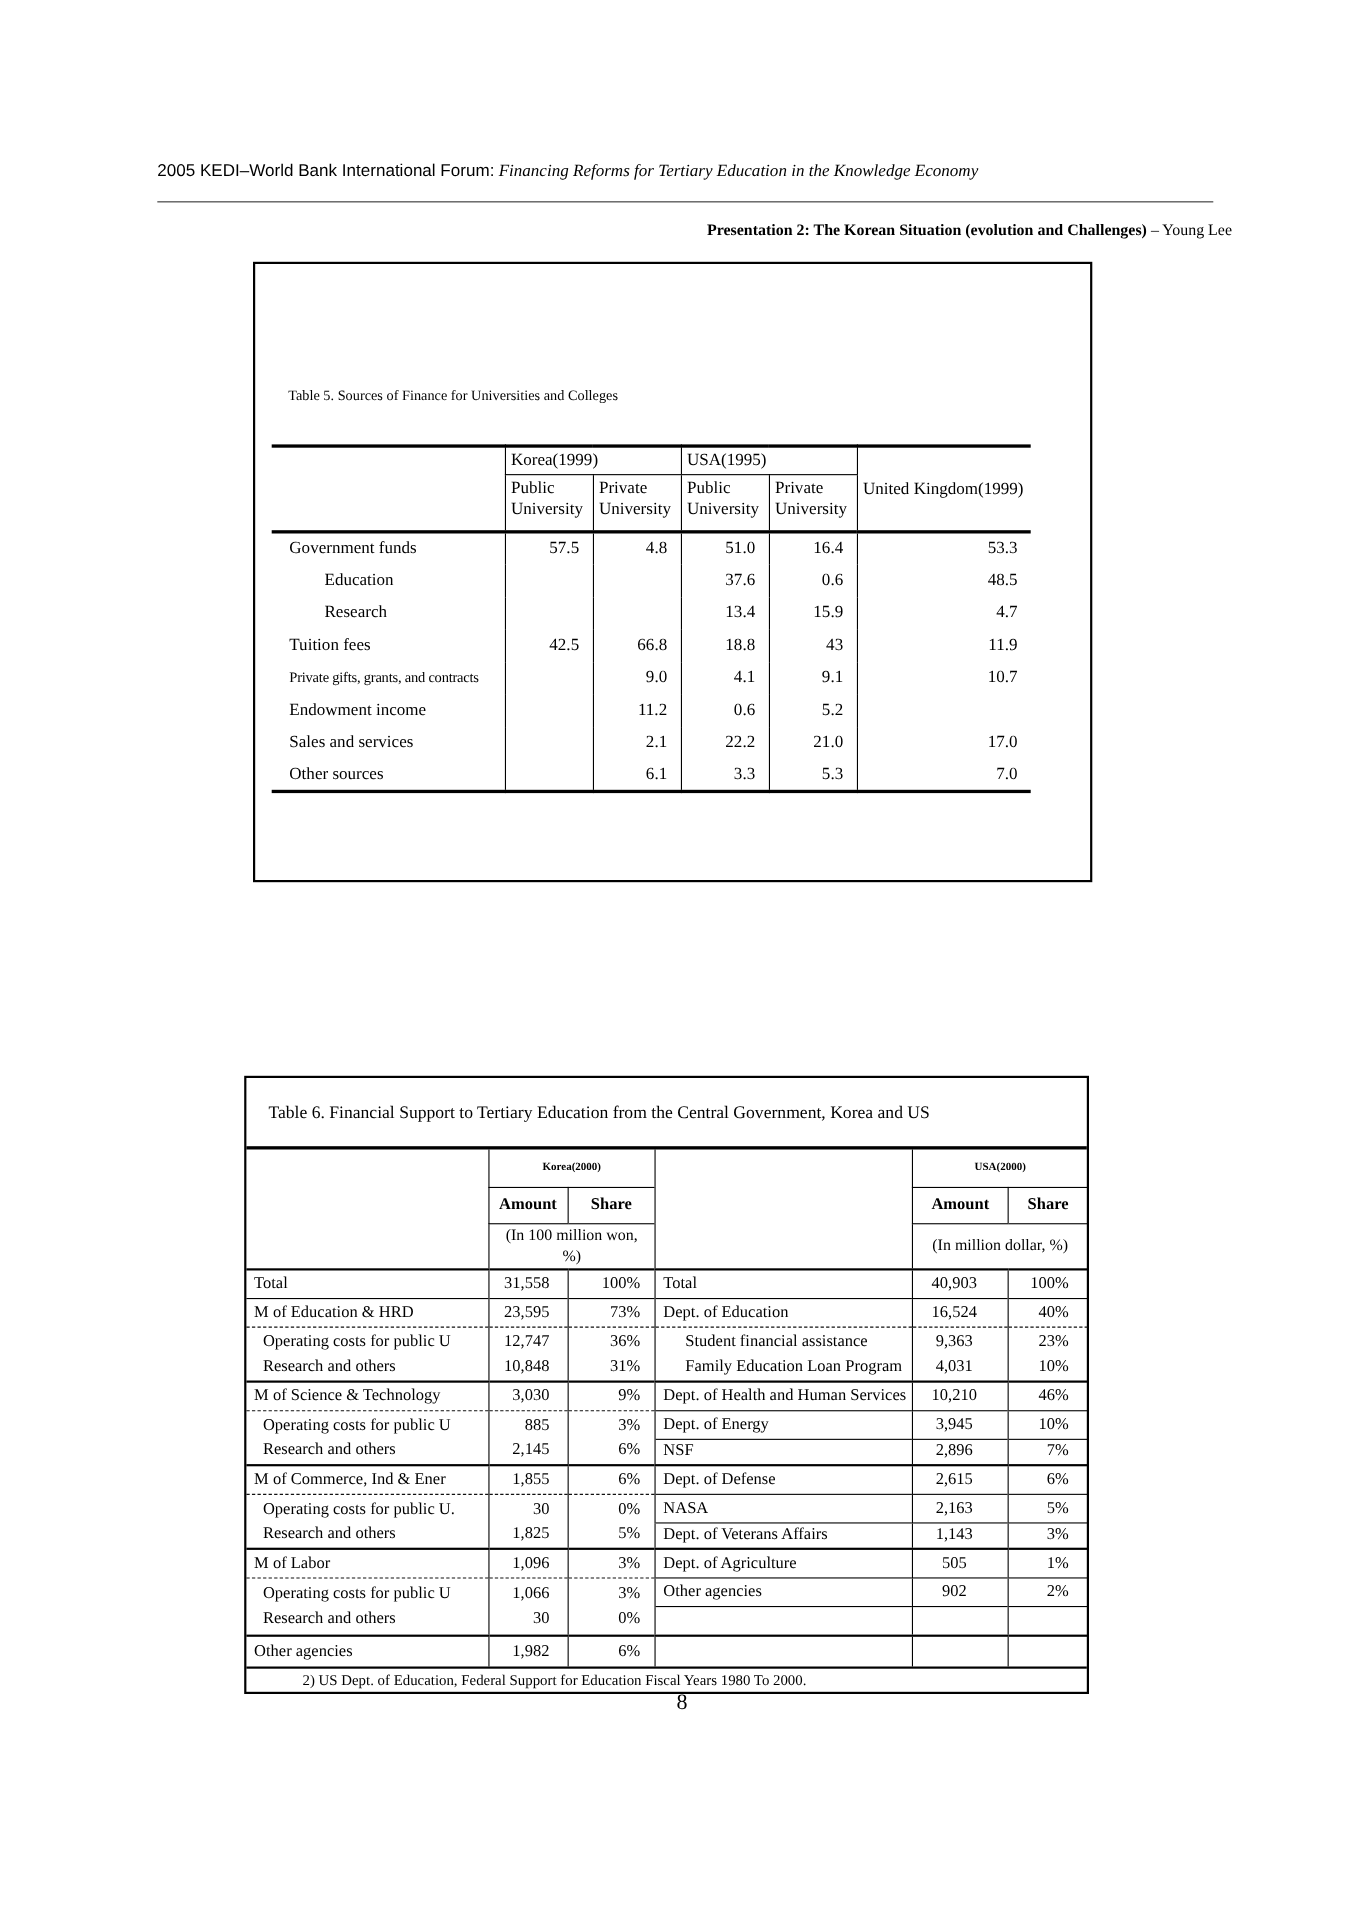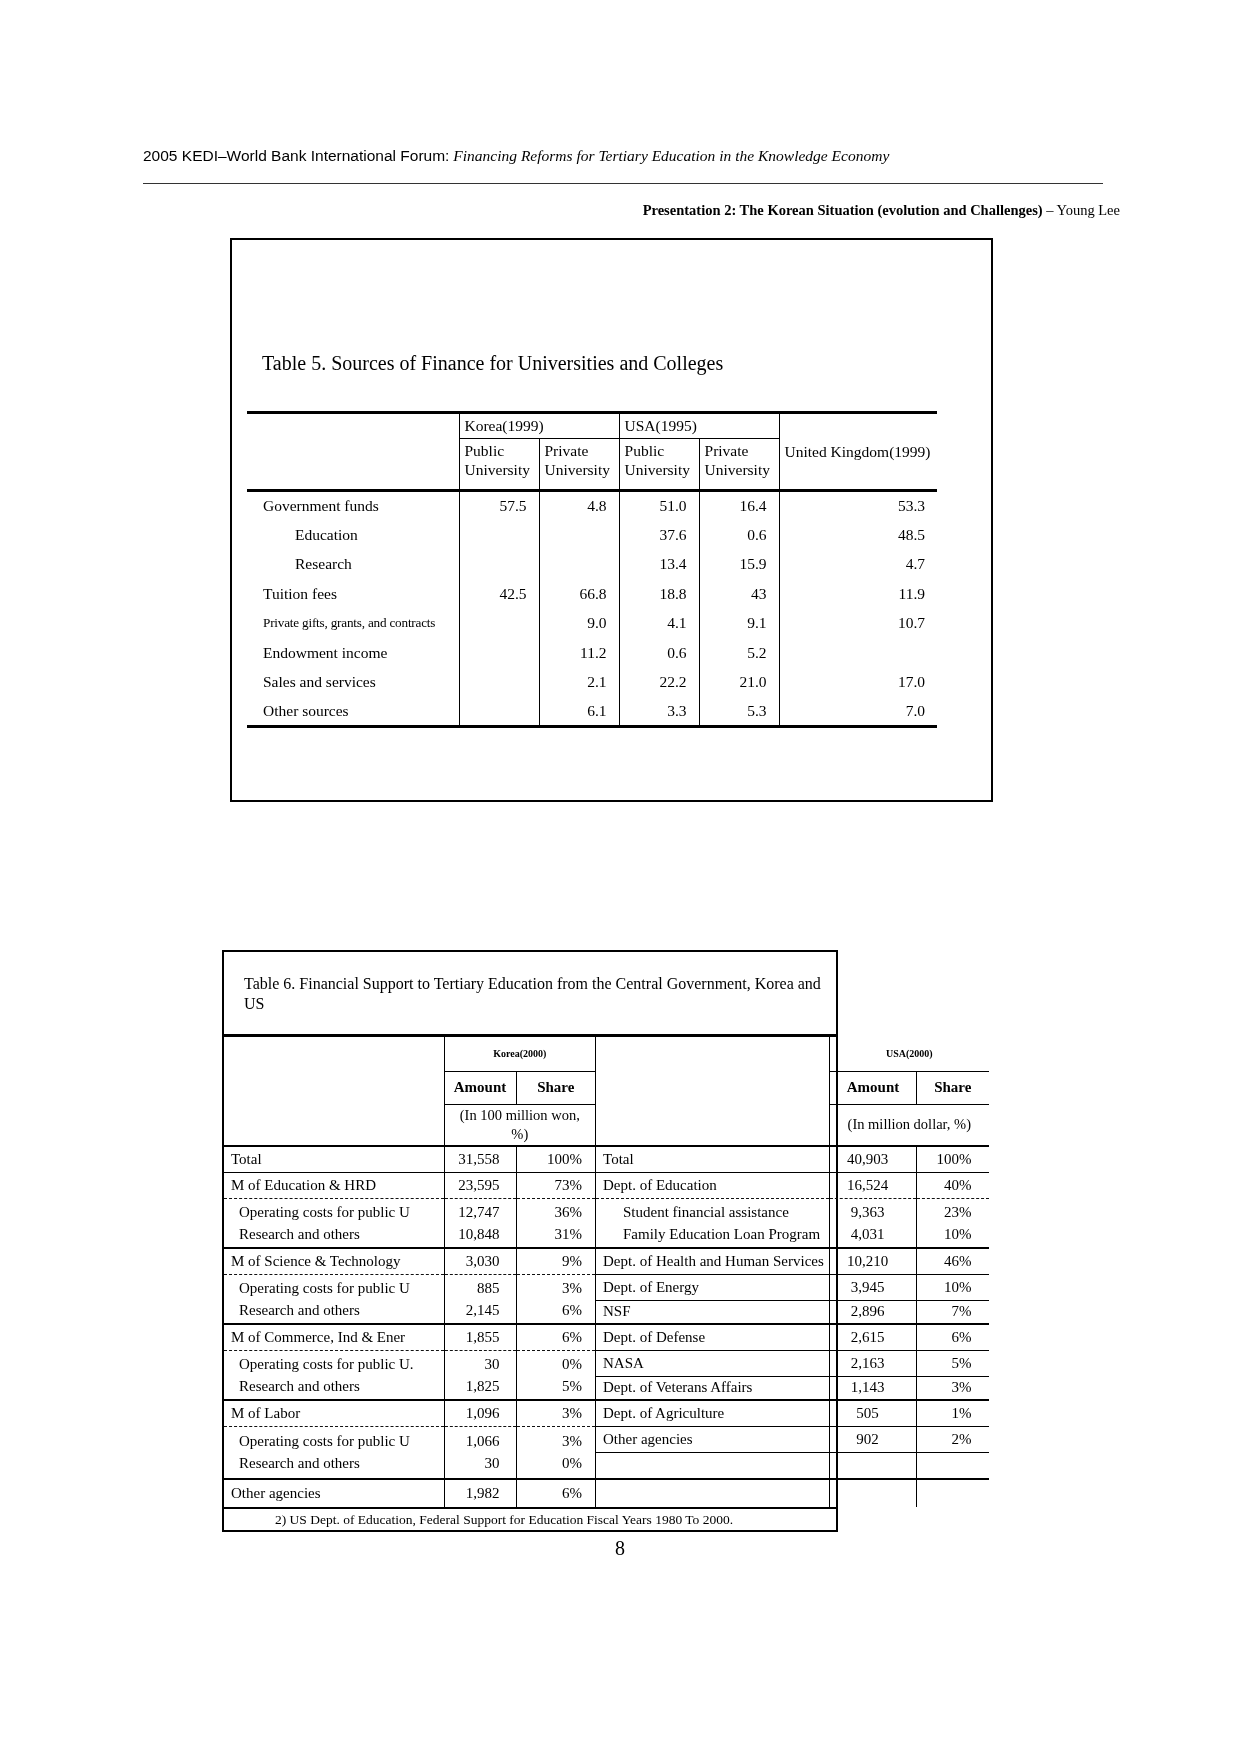--- a/index.html
+++ b/index.html
@@ -9,38 +9,38 @@
   
   .hdr1 { position:absolute; left:143px; top:147px; font-size:15.5px; white-space:nowrap; }
   .hdr1 .sans { font-family:"Liberation Sans", sans-serif; }
   .hdr1 .ital { font-family:"Liberation Serif", serif; font-style:italic; }
   .hrule { position:absolute; left:143px; top:183px; width:960px; border-top:1.6px solid #333; }
   .hdr2 { position:absolute; left:160px; top:190px; width:960px; text-align:right; font-size:14.5px; white-space:nowrap;margin-top:12px; }
   .hdr2 .b { font-weight:bold; }
 
   
   .box5 { position:absolute; left:230px; top:238px; width:763px; height:564px; border:2px solid #000; box-sizing:border-box; background:#fff; }
-  .t5-title { padding:112px 0 0 30px; font-size:20px; }
+  .t5-title { padding:112px 0 0 30px; font-size:13px; }
   table.t5 { border-collapse:collapse; table-layout:fixed; width:690px; margin:36px 0 0 15px; font-size:15.5px;
              border-top:3px solid #000; border-bottom:3px solid #000; }
   .t5 td { padding:2px 4px; }
   .t5 .vb { border-left:1.4px solid #000; }
   .t5 .grp { text-align:left; padding:3px 4px 3px 5px; border-bottom:1.4px solid #000; }
   .t5 .ukh { vertical-align:middle; line-height:20px; padding-left:5px; }
   .t5 tr.h2 td { vertical-align:top; line-height:19px; padding:2px 4px 10px 5px; border-bottom:3px solid #000; }
   .t5 td.lblh { border-bottom:3px solid #000; }
   .t5 td.ukh { border-bottom:3px solid #000; }
   .t5 tr.dr { height:29.5px; }
   .t5 td.lbl { padding-left:16px; }
   .t5 td.lbl.ind { padding-left:48px; }
   .t5 td.lbl.narrow { font-size:13.2px; letter-spacing:-0.2px; }
   .t5 td.num { text-align:right; padding-right:12px; }
 
   
-  .box6 { position:absolute; left:222px; top:950px; width:616px; border:2px solid #000; box-sizing:border-box; background:#fff; }
+  .box6 { position:absolute; left:222px; top:978px; width:768px; border:2px solid #000; box-sizing:border-box; background:#fff; }
   .t6-title { padding:22px 0 0 20px; font-size:16px; line-height:20px; }
   .t6wrap { margin-top:20px; border-top:3px solid #000; border-bottom:2.6px solid #000; display:flex; align-items:flex-start; }
   table.kt, table.ut { border-collapse:collapse; table-layout:fixed; font-size:15px; }
   table.kt { width:371px; }
   table.ut { width:393px; }
   .kt td, .ut td { padding:0; vertical-align:middle; }
   .vl { border-left:1.4px solid #000; }
   .hA td.grp6 { font-weight:bold; text-align:center; border-bottom:1.4px solid #000; font-size:10px; }
   .hB td { font-weight:bold; text-align:center; border-bottom:1.4px solid #000; font-size:15px; }
   .hC td { text-align:center; font-size:14.5px; line-height:19px; }

